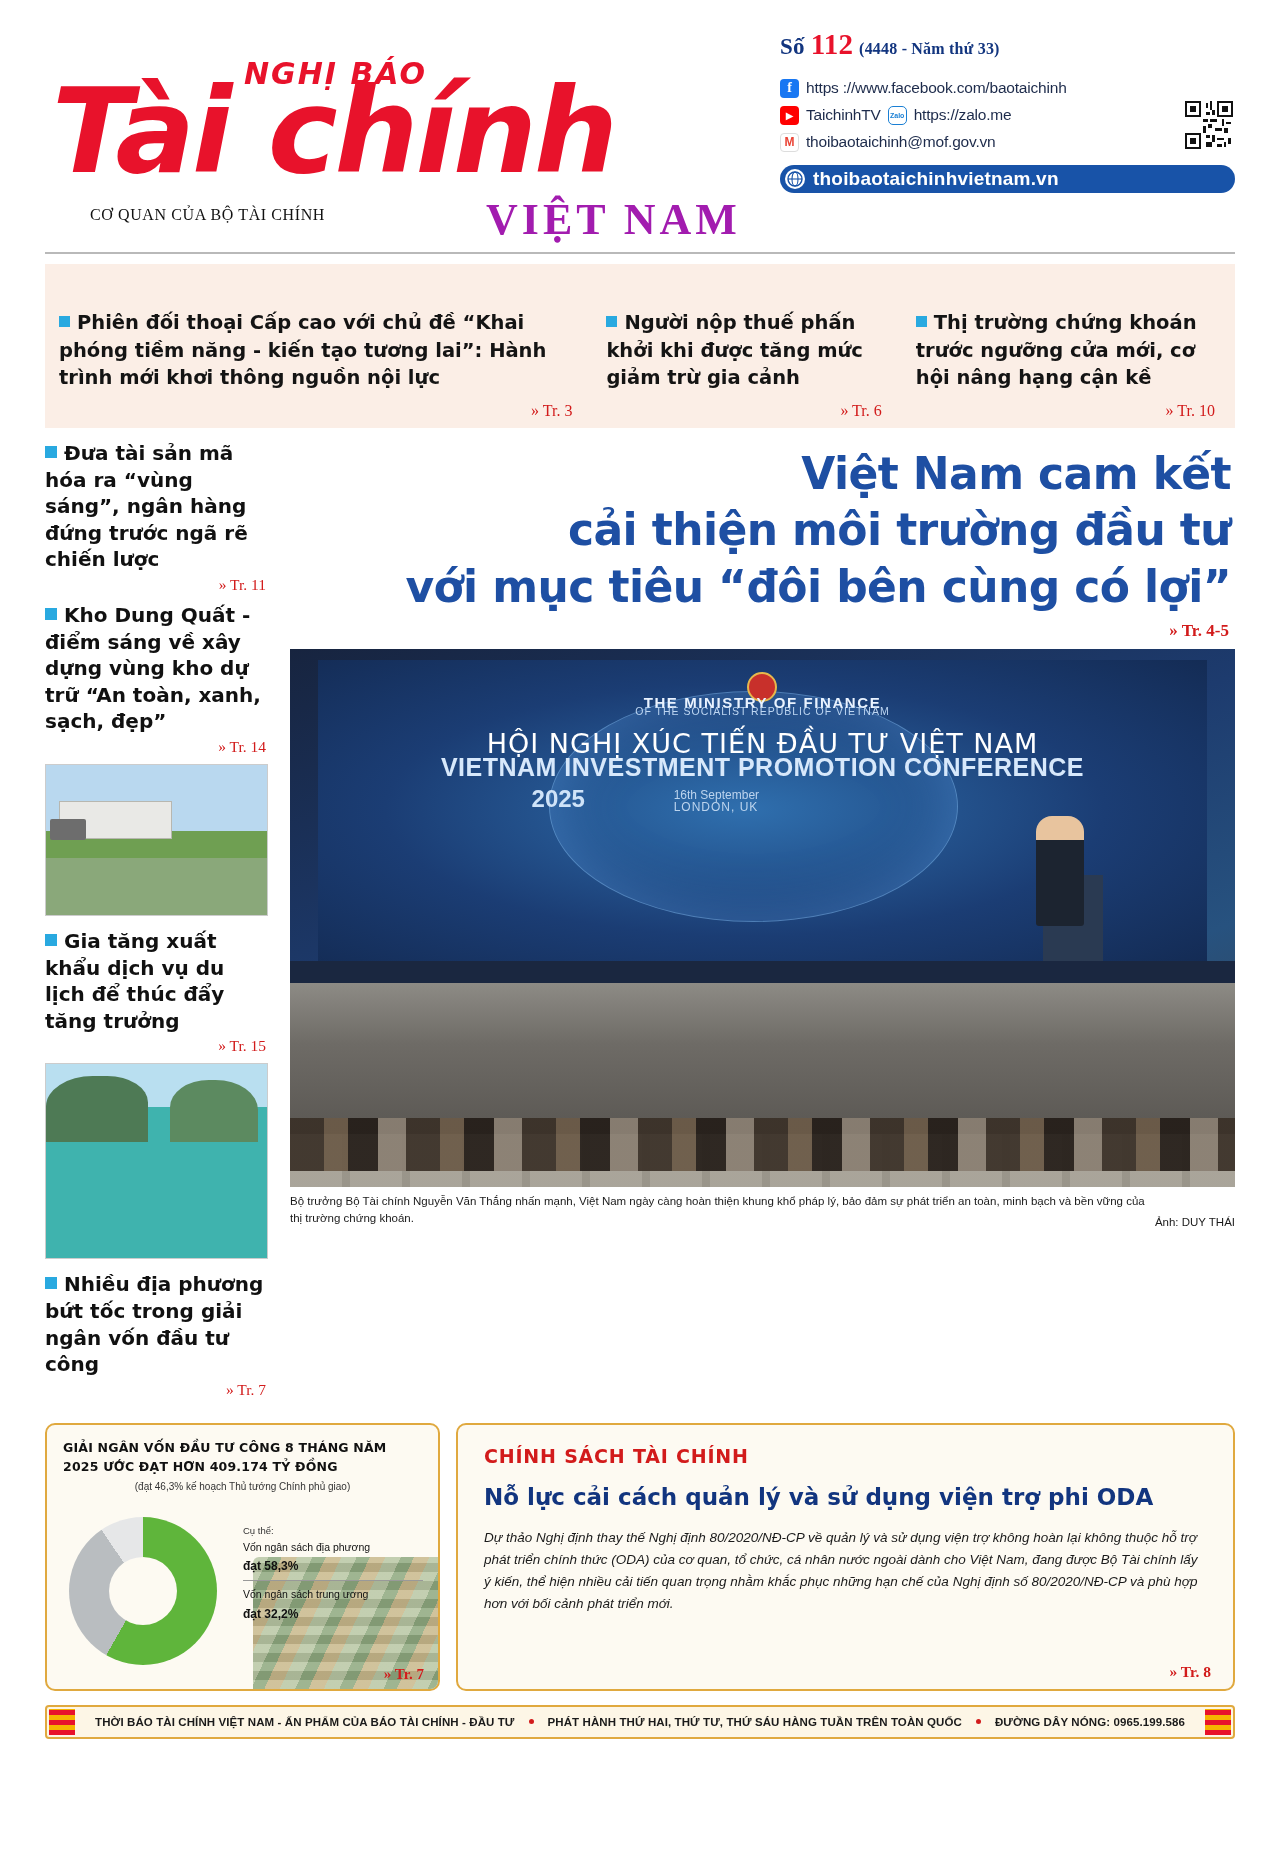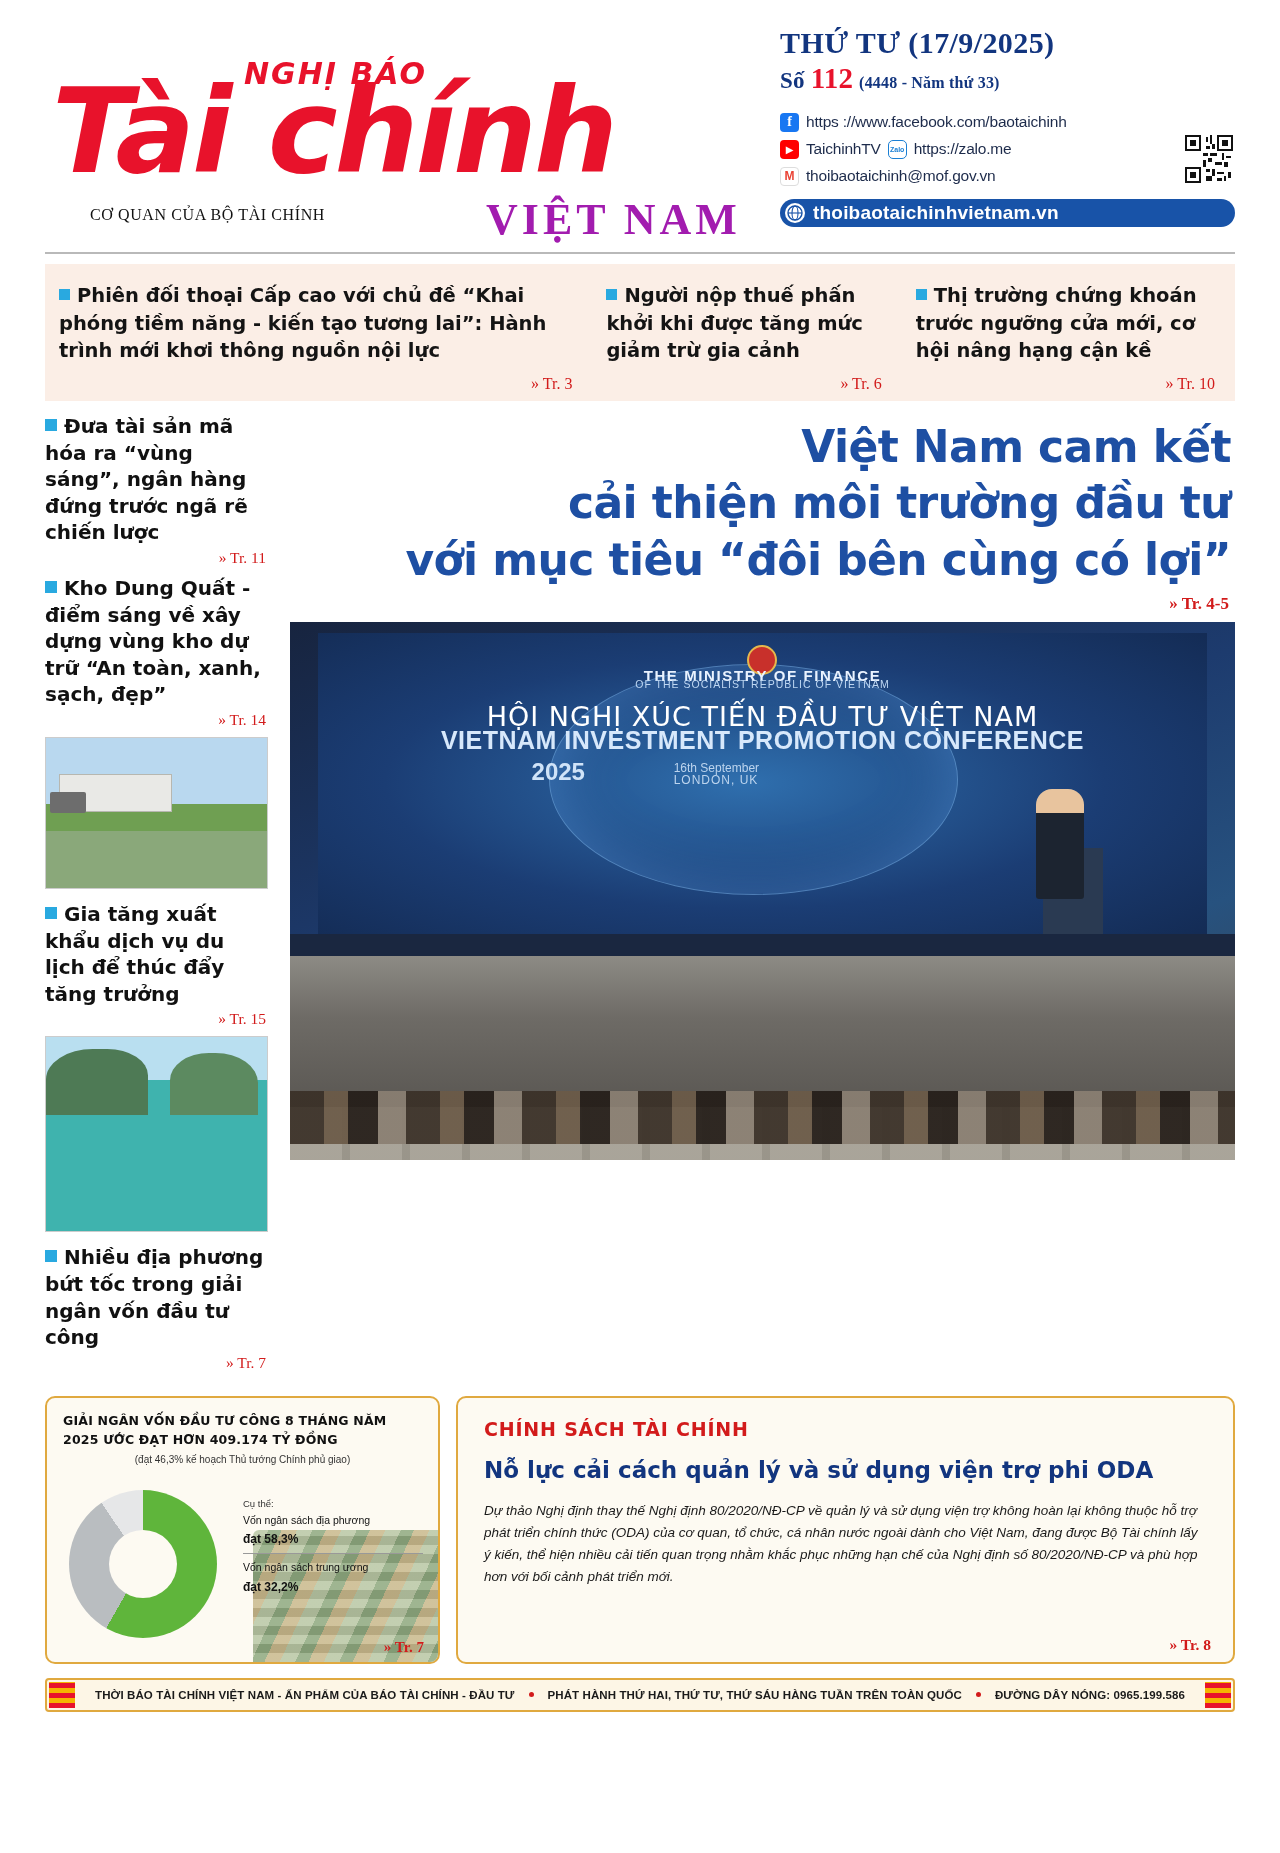--- a/index.html
+++ b/index.html
@@ -75,21 +75,21 @@
            display:flex; align-items:center; justify-content:center; }
   .url-pill .u { color: #fff; font-size: 19px; font-weight: bold; letter-spacing: 0.2px;}
 
   .rule { height: 2px; background: #b9b9b9; margin: 0 45px; }
 
   
   .teasers {
     margin: 10px 45px 0 45px; background: #fbeee6; padding: 18px 0 8px 0;
     display: flex; position: relative;
   }
-  .teaser { padding: 0 14px; position: relative; }
+  .teaser { padding: 0 14px; position: relative; margin-top: 27px; }
   .teaser:nth-child(1) { width: 46%; }
   .teaser:nth-child(2) { width: 26%; }
   .teaser:nth-child(3) { width: 28%; }
   .teaser .hd {
     font-family: "DejaVu Sans", sans-serif;
     font-size: 19.5px; line-height: 1.42; font-weight: 600; color: #141414;
     text-indent: 18px;
   }
   .bullet-sq {
     position: absolute; left: 14px; top: 7px;
@@ -252,21 +252,20 @@
 
   <div class="masthead">
     <div class="logo-wrap">
       <div class="logo-thoibao">NGHỊ BÁO</div>
       <div class="logo-main">Tài chính</div>
       <div class="logo-vietnam">VIỆT NAM</div>
       <div class="logo-sub">CƠ QUAN CỦA BỘ TÀI CHÍNH</div>
     </div>
 
     <div class="mast-right">
-      <div class="mast-date">THỨ TƯ (17/9/2025)</div>
       <div class="mast-issue">
         <span>Số</span>
         <span class="num">112</span>
         <span class="small">(4448 - Năm thứ 33)</span>
       </div>
 
       <div class="social-block">
         <div class="social-row">
           <span class="ic ic-fb">f</span>
           <span class="txt">https ://www.facebook.com/baotaichinh</span>
@@ -410,20 +409,24 @@
         </div>
         <div class="mp-podium"></div>
         <div class="mp-speaker"></div>
         <div class="mp-stage"></div>
         <div class="mp-crowd">
           <div class="mp-chairs"></div>
           <div class="mp-heads"></div>
         </div>
       </div>
 
+      <div class="caption">
+        <div class="txt">Bộ trưởng Bộ Tài chính Nguyễn Văn Thắng nhấn mạnh, Việt Nam ngày càng hoàn thiện khung khổ pháp lý, bảo đảm sự phát triển an toàn, minh bạch và bền vững của thị trường chứng khoán.</div>
+        <div class="credit">Ảnh: DUY THÁI</div>
+      </div>
     </div>
   </div>
 
   <div class="bottom-row">
 
     <div class="infobox">
       <div class="info-title">GIẢI NGÂN VỐN ĐẦU TƯ CÔNG 8 THÁNG NĂM 2025 ƯỚC ĐẠT HƠN 409.174 TỶ ĐỒNG</div>
       <div class="info-sub">(đạt 46,3% kế hoạch Thủ tướng Chính phủ giao)</div>
 
       <div class="money-img"></div>

